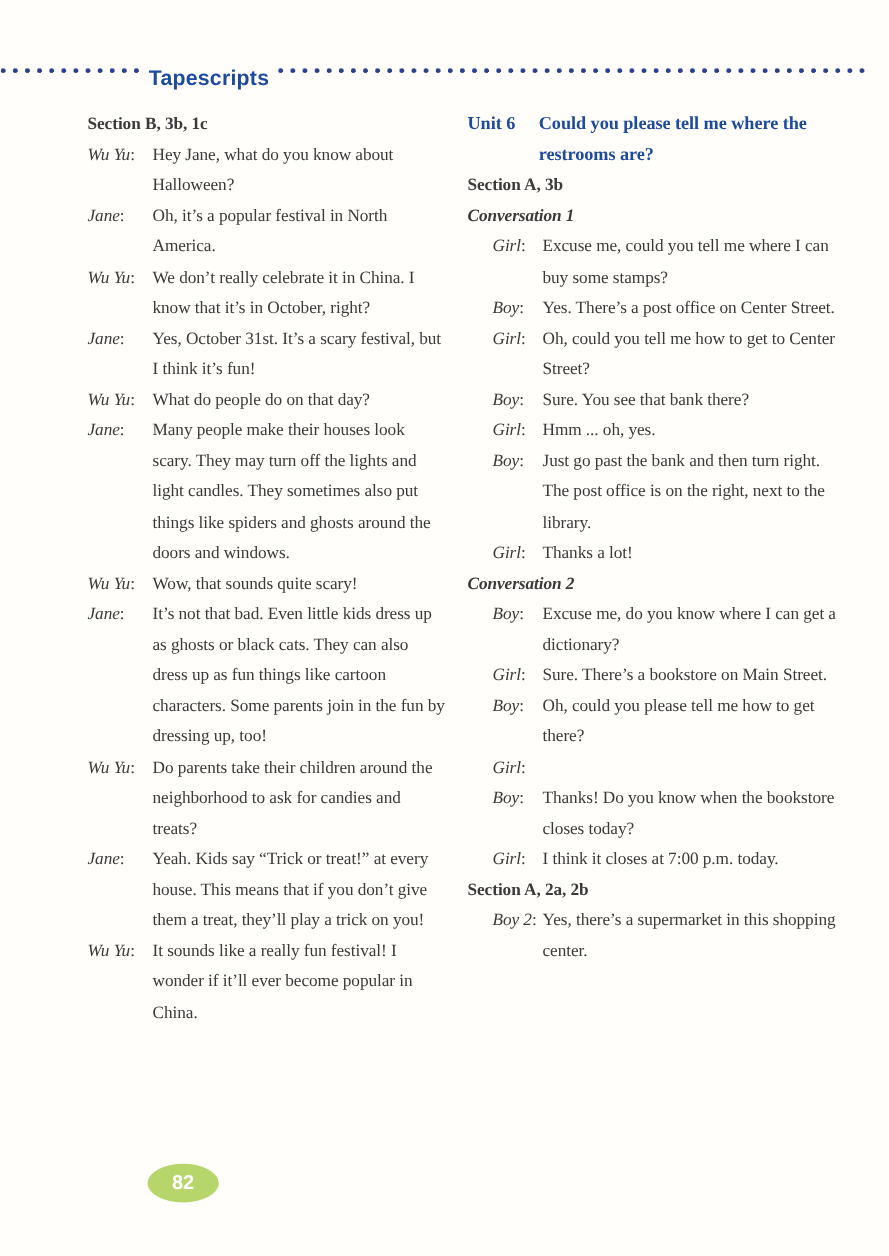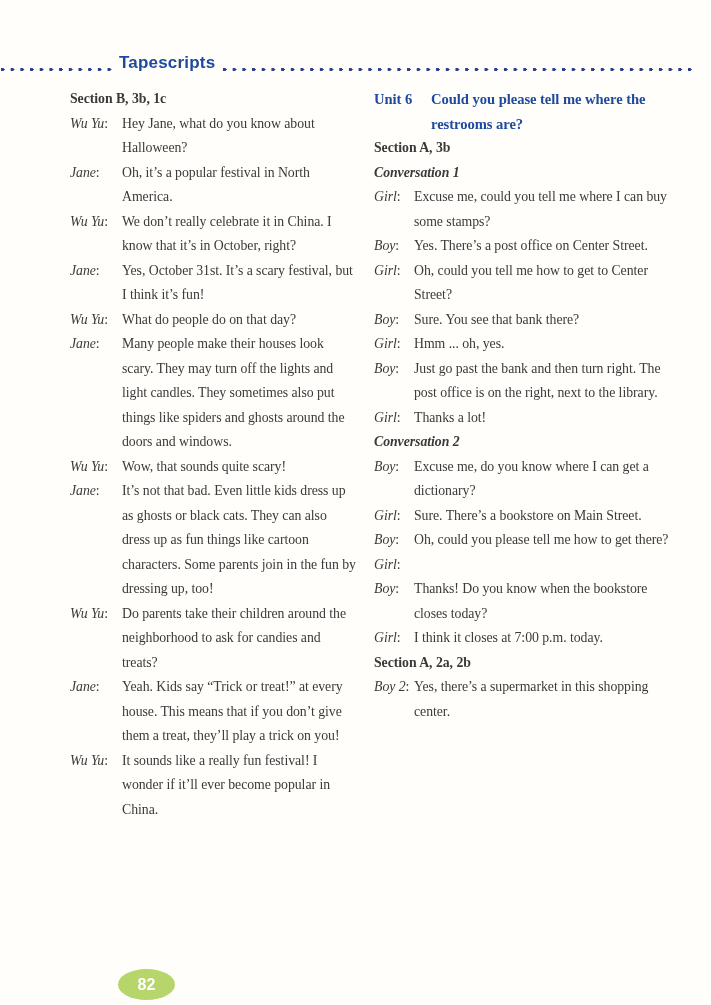--- a/index.html
+++ b/index.html
@@ -13,21 +13,21 @@
     width:711px;height:1005px;
     background:#fffefa;
     position:relative;
     overflow:hidden;
     font-family:"Liberation Serif", serif;
     color:var(--ink);
   }
   
   .header-rule{
     position:absolute;top:54px;left:0;right:16px;height:18px;
-    display:flex;align-items:flex-end;
+    display:flex;align-items:flex-start;
   }
   .dots{
     height:5px;
     background-image:radial-gradient(circle 2px at 2.5px 2.5px, var(--dot-blue) 98%, rgba(0,0,0,0) 100%);
     background-size:9.7px 5px;
     background-repeat:repeat-x;
   }
   .dots-left{width:113px;flex:0 0 auto;}
   .dots-right{flex:1 1 auto;margin-left:7px;}
   .header-title{
@@ -48,32 +48,32 @@
     letter-spacing:-.05px;
   }
   #left-column{left:70px;width:288px;}
   #right-column{left:374px;width:298px;}
 
   .section-heading{font-weight:bold;}
   .subsection-heading{font-weight:bold;font-style:italic;}
 
   .dline{display:flex;align-items:flex-start;}
   .dline .spk{flex:0 0 52px;}
-  #right-column .dline .spk{flex:0 0 40px;}
+  #right-column .dline .spk{flex:0 0 40px;margin-left:20px;}
   .dline .spk i{font-style:italic;}
   .dline .utt{flex:1 1 auto;}
 
   
   .unit-row{display:flex;color:var(--accent-blue);font-weight:bold;font-size:14.6px;}
   .unit-label{flex:0 0 57px;}
   .unit-title{flex:1 1 auto;}
 
   
   .page-badge{
-    position:absolute;left:118px;top:969px;
+    position:absolute;left:118px;top:931px;
     width:57px;height:31px;
     background:var(--badge-green);
     border-radius:50%;
     display:flex;align-items:center;justify-content:center;
     color:#ffffff;
     font-family:"Liberation Sans", sans-serif;
     font-weight:bold;font-size:16px;
   }
 </style>
 </head>

